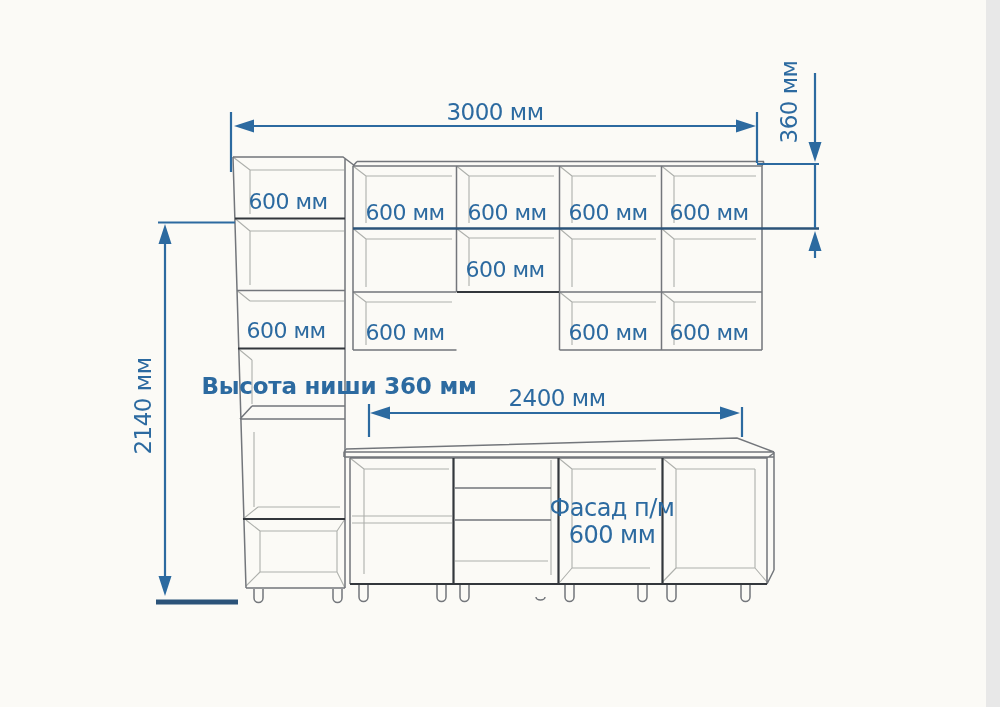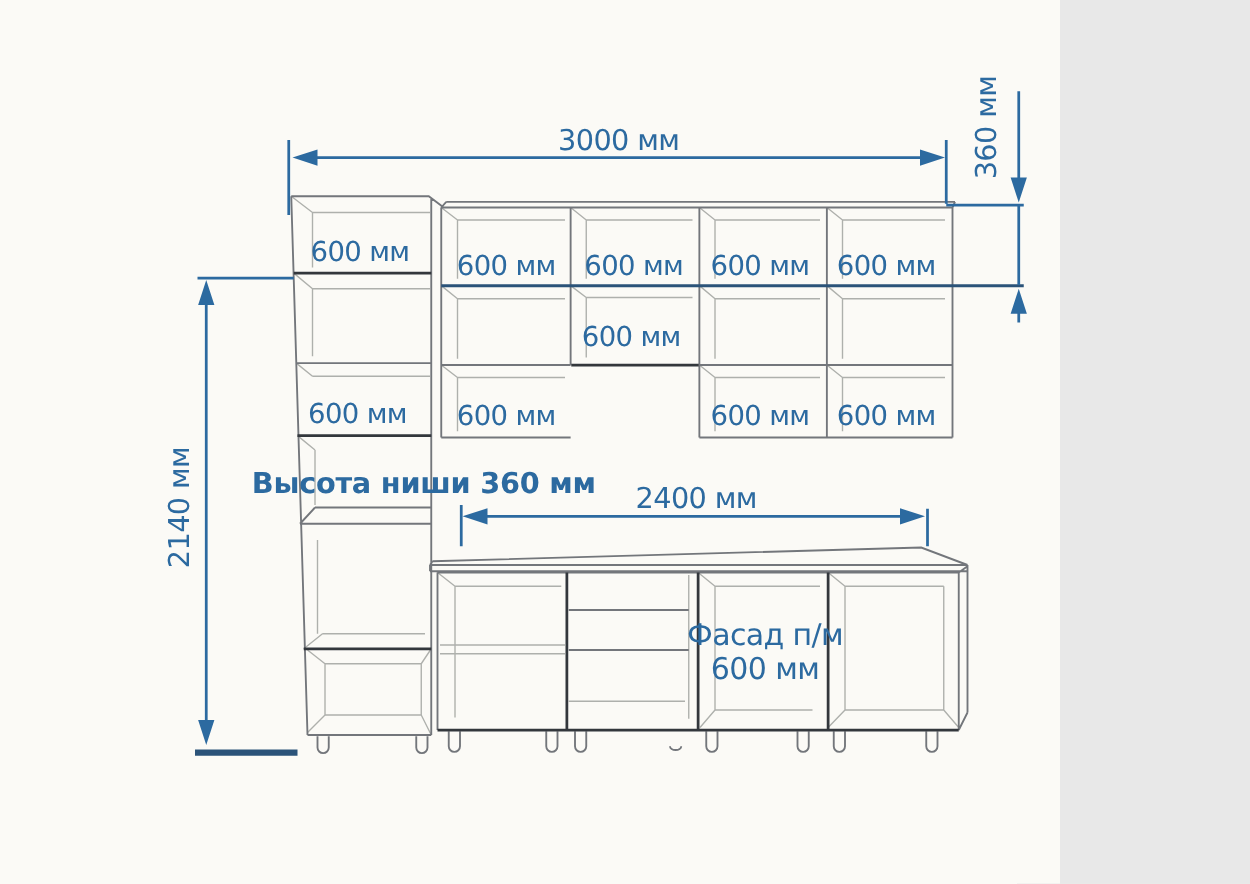--- a/index.html
+++ b/index.html
@@ -1,21 +1,21 @@
 <!DOCTYPE html>
 <html style="--bg: #fbfaf6; --dim_blue: #2c6aa0; --dim_dark: #2b5379; --line_light: #aeb0ac; --line_mid: #73767b; --line_dark: #33373c;"><head>
 <meta charset="utf-8">
 <style>
   :root{
     --bg:#fbfaf6; --dim_blue:#2c6aa0; --dim_dark:#2b5379;
     --line_light:#aeb0ac; --line_mid:#73767b; --line_dark:#33373c;
   }
   html,body{margin:0;padding:0;background:#e8e8e8;}
   .stage{
-    width:848px;height:707px;background:var(--bg);position:relative;
+    width:986px;height:707px;background:var(--bg);position:relative;
     font-family:"DejaVu Sans","Liberation Sans",sans-serif;overflow:hidden;
   }
   svg{display:block}
   .ln-light{stroke:var(--line_light);stroke-width:1.1;fill:none;}
   .ln-mid{stroke:var(--line_mid);stroke-width:1.5;fill:none;}
   .ln-dark{stroke:var(--line_dark);stroke-width:2.2;fill:none;}
   .ln-blue{stroke:var(--dim_blue);stroke-width:2.2;fill:none;}
   .ln-navy{stroke:var(--dim_dark);stroke-width:2.4;fill:none;}
   .ln-base{stroke:var(--dim_dark);stroke-width:5;fill:none;}
   .fill-blue{fill:var(--dim_blue);stroke:none;}

